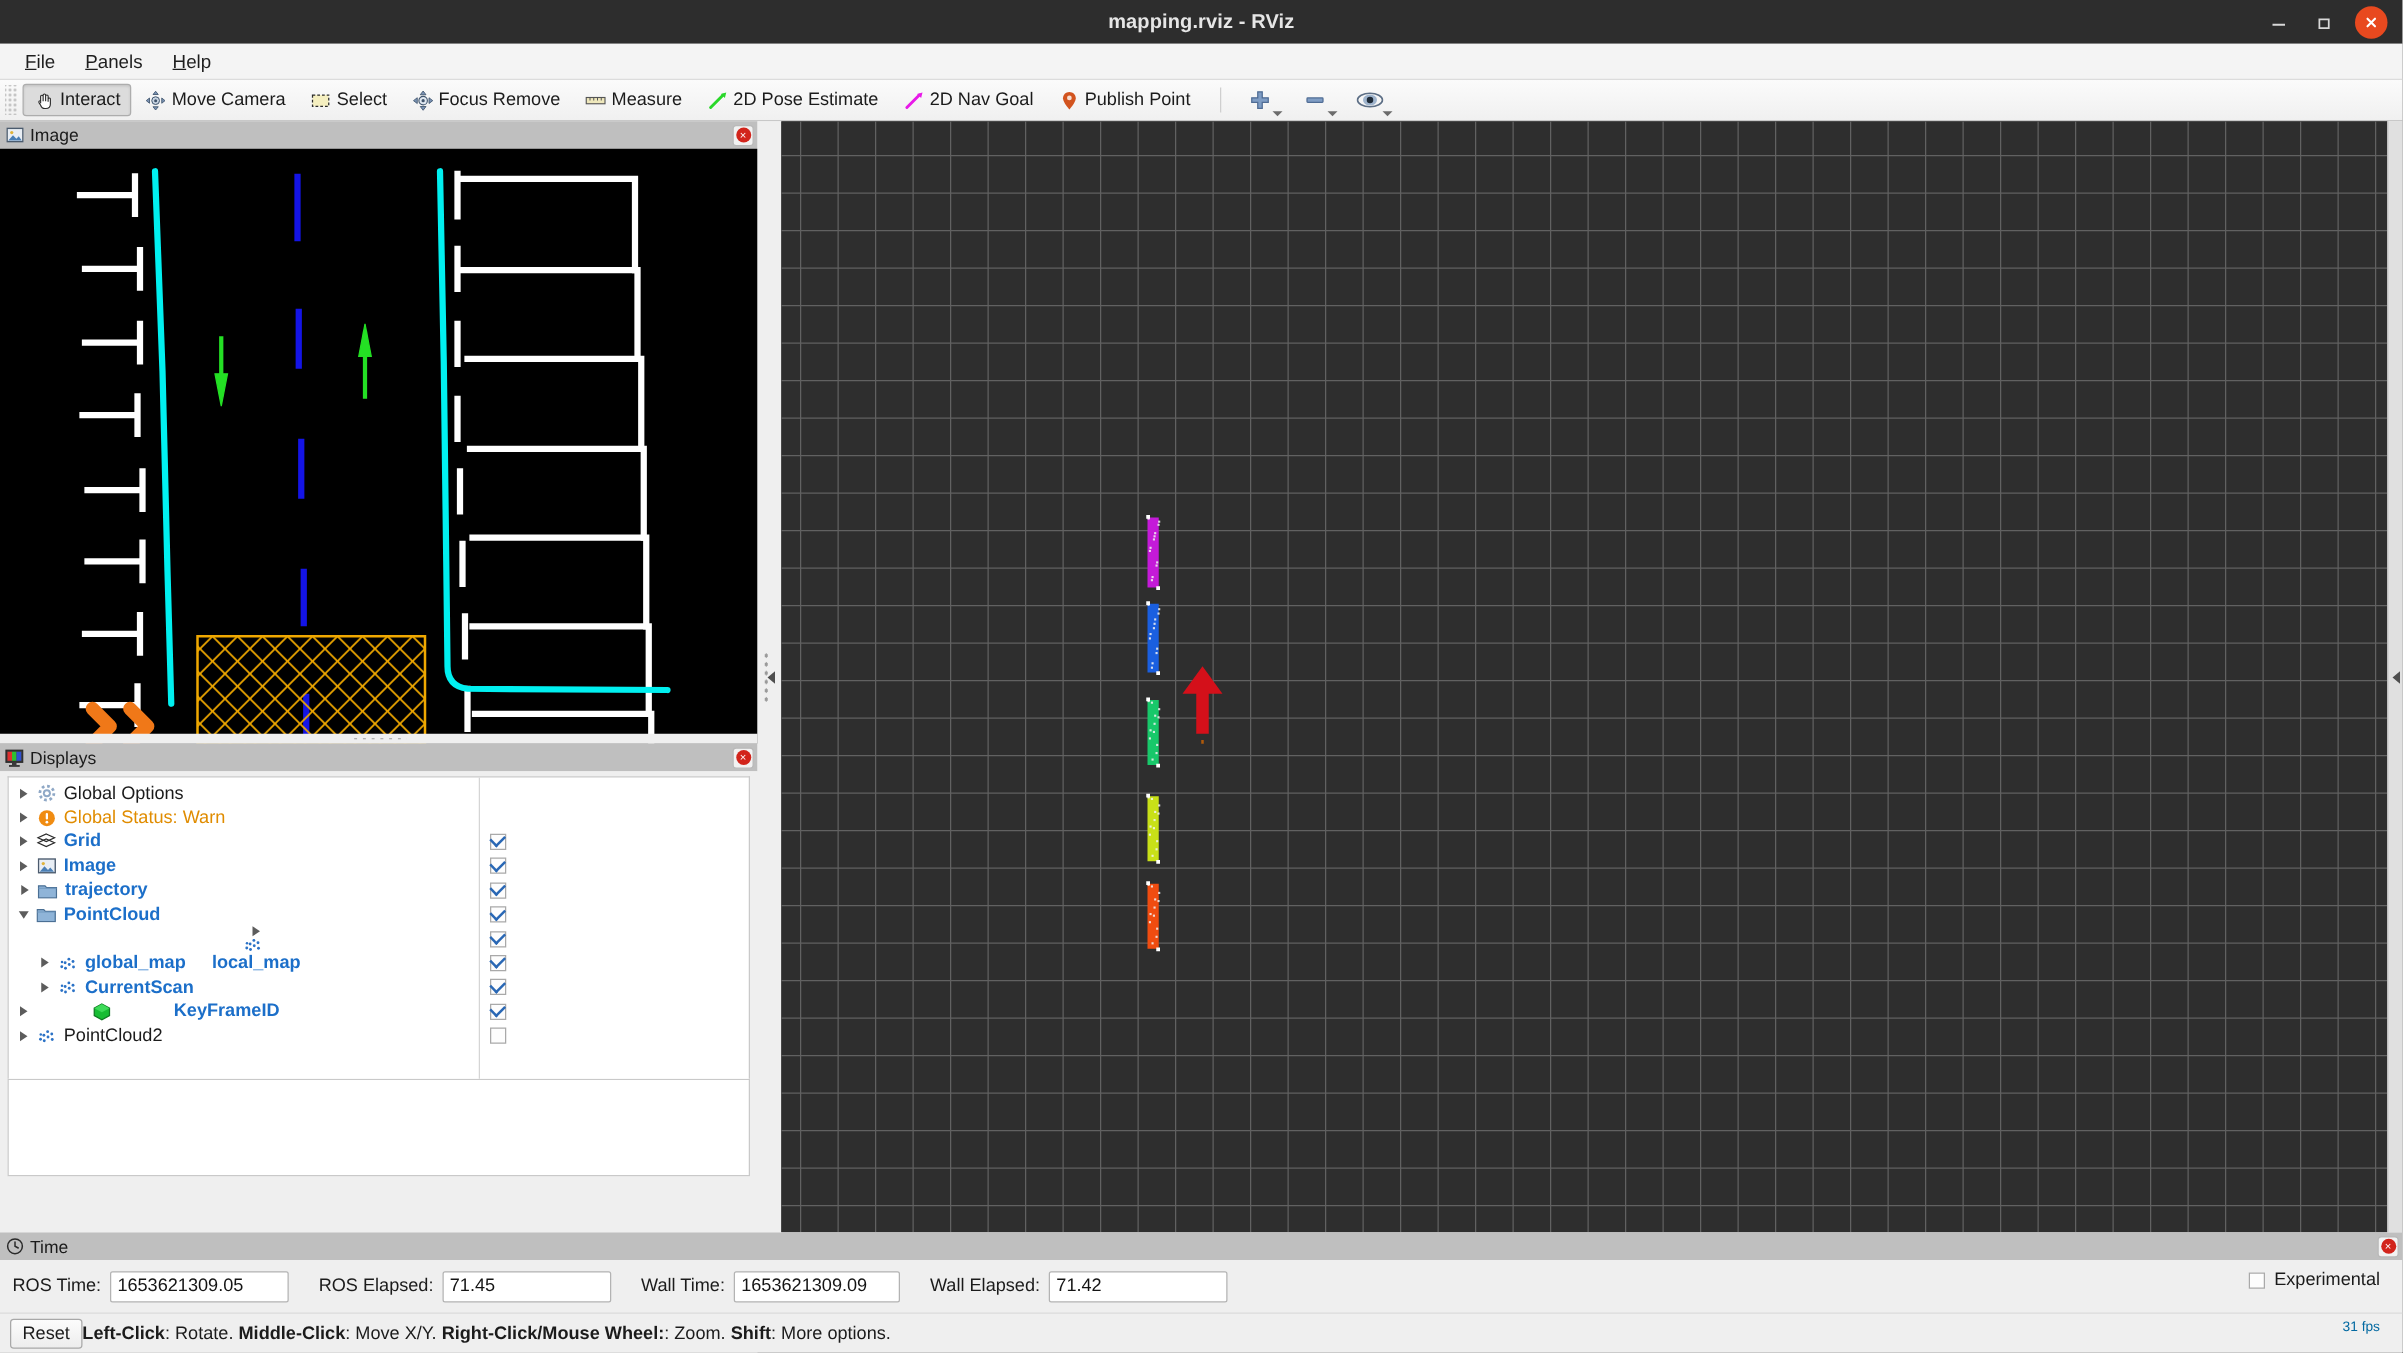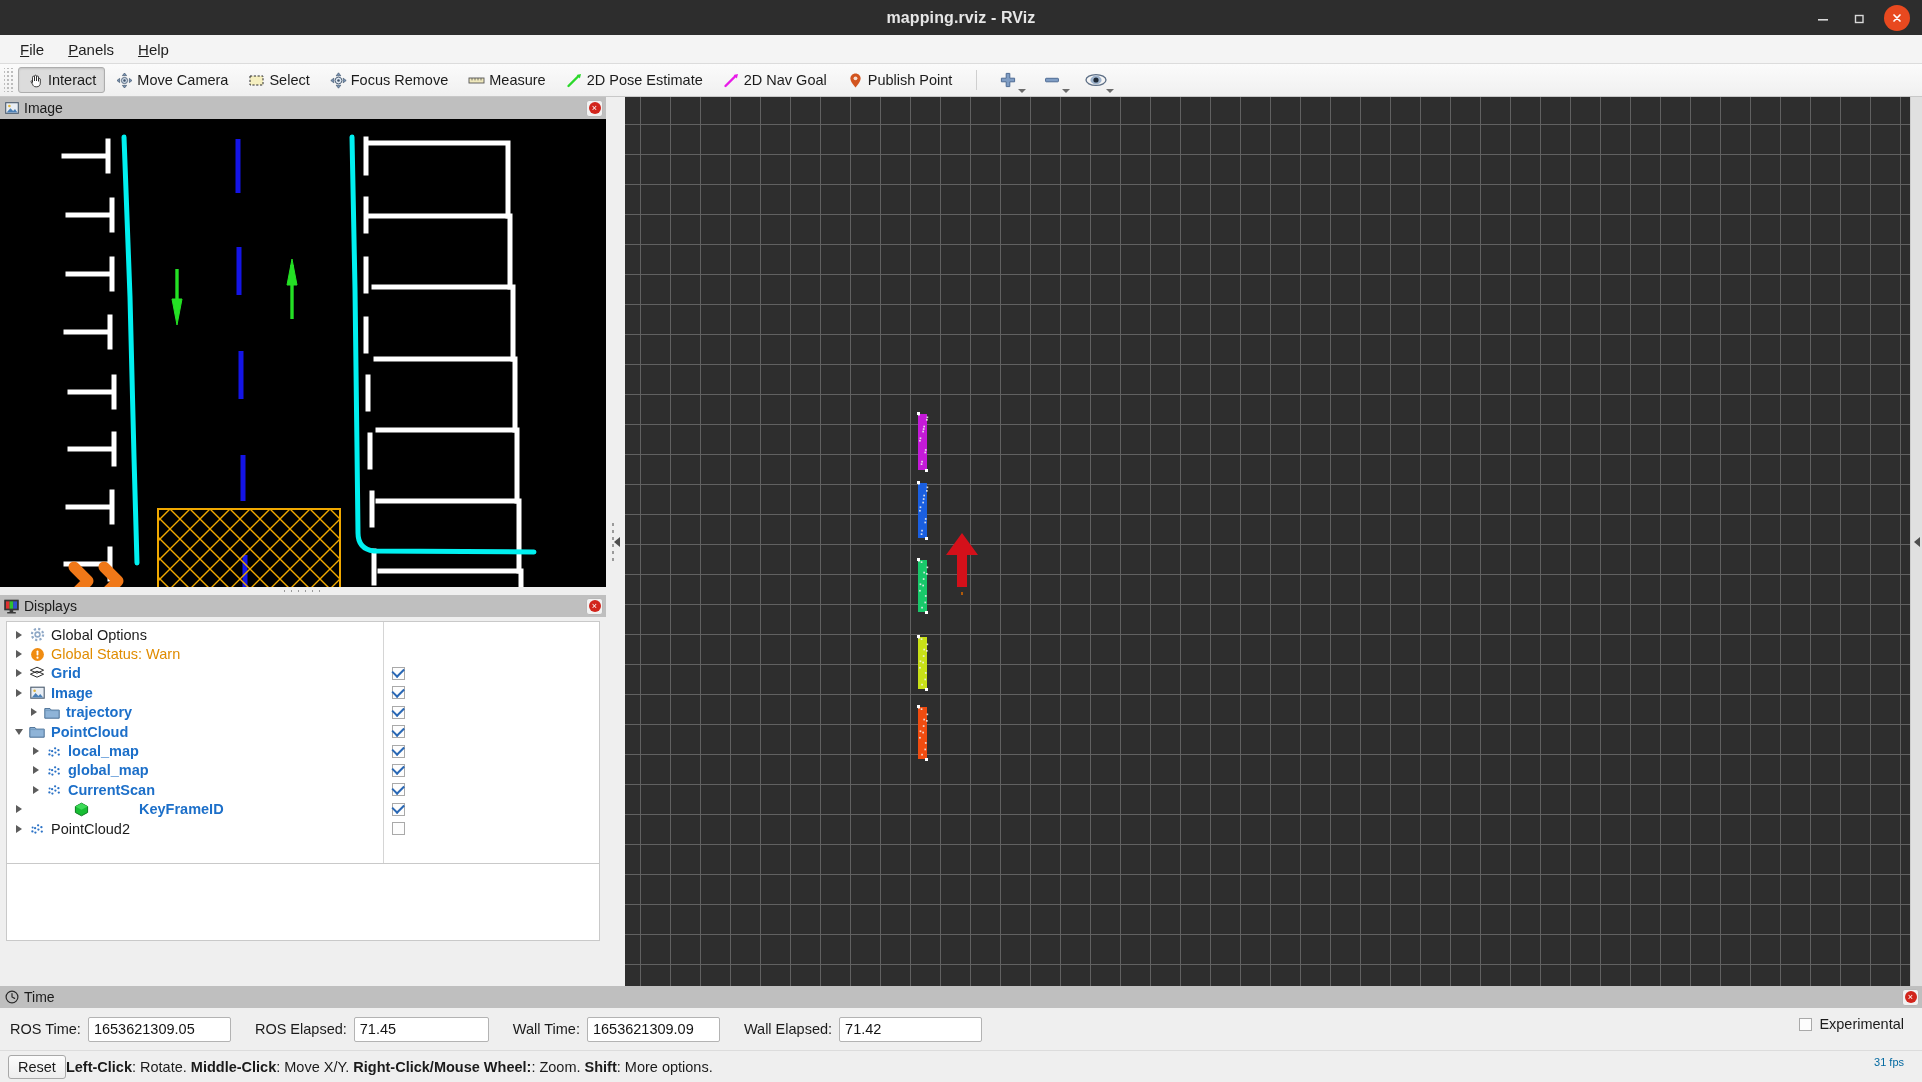--- a/index.html
+++ b/index.html
@@ -560,21 +560,21 @@
                 </span>
                 <span class="tico">
                   <svg width="15" height="14" viewBox="0 0 15 14">
                     <rect x="0.8" y="1.2" width="13.4" height="11" fill="#e9eef4" stroke="#4b5b6e" stroke-width="1.1"></rect>
                     <circle cx="4.6" cy="4.8" r="1.3" fill="#e0b43c"></circle>
                     <path d="M1.8 11.4 L5.6 7 L8.4 9.9 L10.2 8 L13.2 11.4z" fill="#4a7fb5"></path>
                   </svg>
                 </span>
                 <span class="tlabel">Image</span>
               </div>
-              <div class="trow" style="padding-left: 18px;">
+              <div class="trow" style="padding-left: 4px;">
                 <span class="twist">
                   <span class="arrow-r"></span>
                 </span>
                 <span class="tico">
                   <svg width="16" height="13" viewBox="0 0 16 13">
                     <path d="M0.8 2.6 h5.2 l1.3 1.5 h7.9 v8.1 h-14.4z" fill="#8fb4d8" stroke="#4a6f94" stroke-width="1"></path>
                     <path d="M0.8 4.6 h14.4" stroke="#6f97bd" stroke-width="0.8"></path>
                   </svg>
                 </span>
                 <span class="tlabel">trajectory</span>
@@ -584,21 +584,21 @@
                   <span class="arrow-d"></span>
                 </span>
                 <span class="tico">
                   <svg width="16" height="13" viewBox="0 0 16 13">
                     <path d="M0.8 2.6 h5.2 l1.3 1.5 h7.9 v8.1 h-14.4z" fill="#8fb4d8" stroke="#4a6f94" stroke-width="1"></path>
                     <path d="M0.8 4.6 h14.4" stroke="#6f97bd" stroke-width="0.8"></path>
                   </svg>
                 </span>
                 <span class="tlabel">PointCloud</span>
               </div>
-              <div class="trow" style="padding-left: 20px;">
+              <div class="trow" style="padding-left: 20px; flex-direction: column;">
                 <span class="twist">
                   <span class="arrow-r"></span>
                 </span>
                 <span class="tico">
                   <svg width="15" height="13" viewBox="0 0 15 13">
                     <g fill="#2b72c6">
                       <circle cx="2.4" cy="9.4" r="1.15"></circle>
                       <circle cx="5.1" cy="6.2" r="1.15"></circle>
                       <circle cx="5.4" cy="10.6" r="1.15"></circle>
                       <circle cx="8.1" cy="3.3" r="1.15"></circle>

